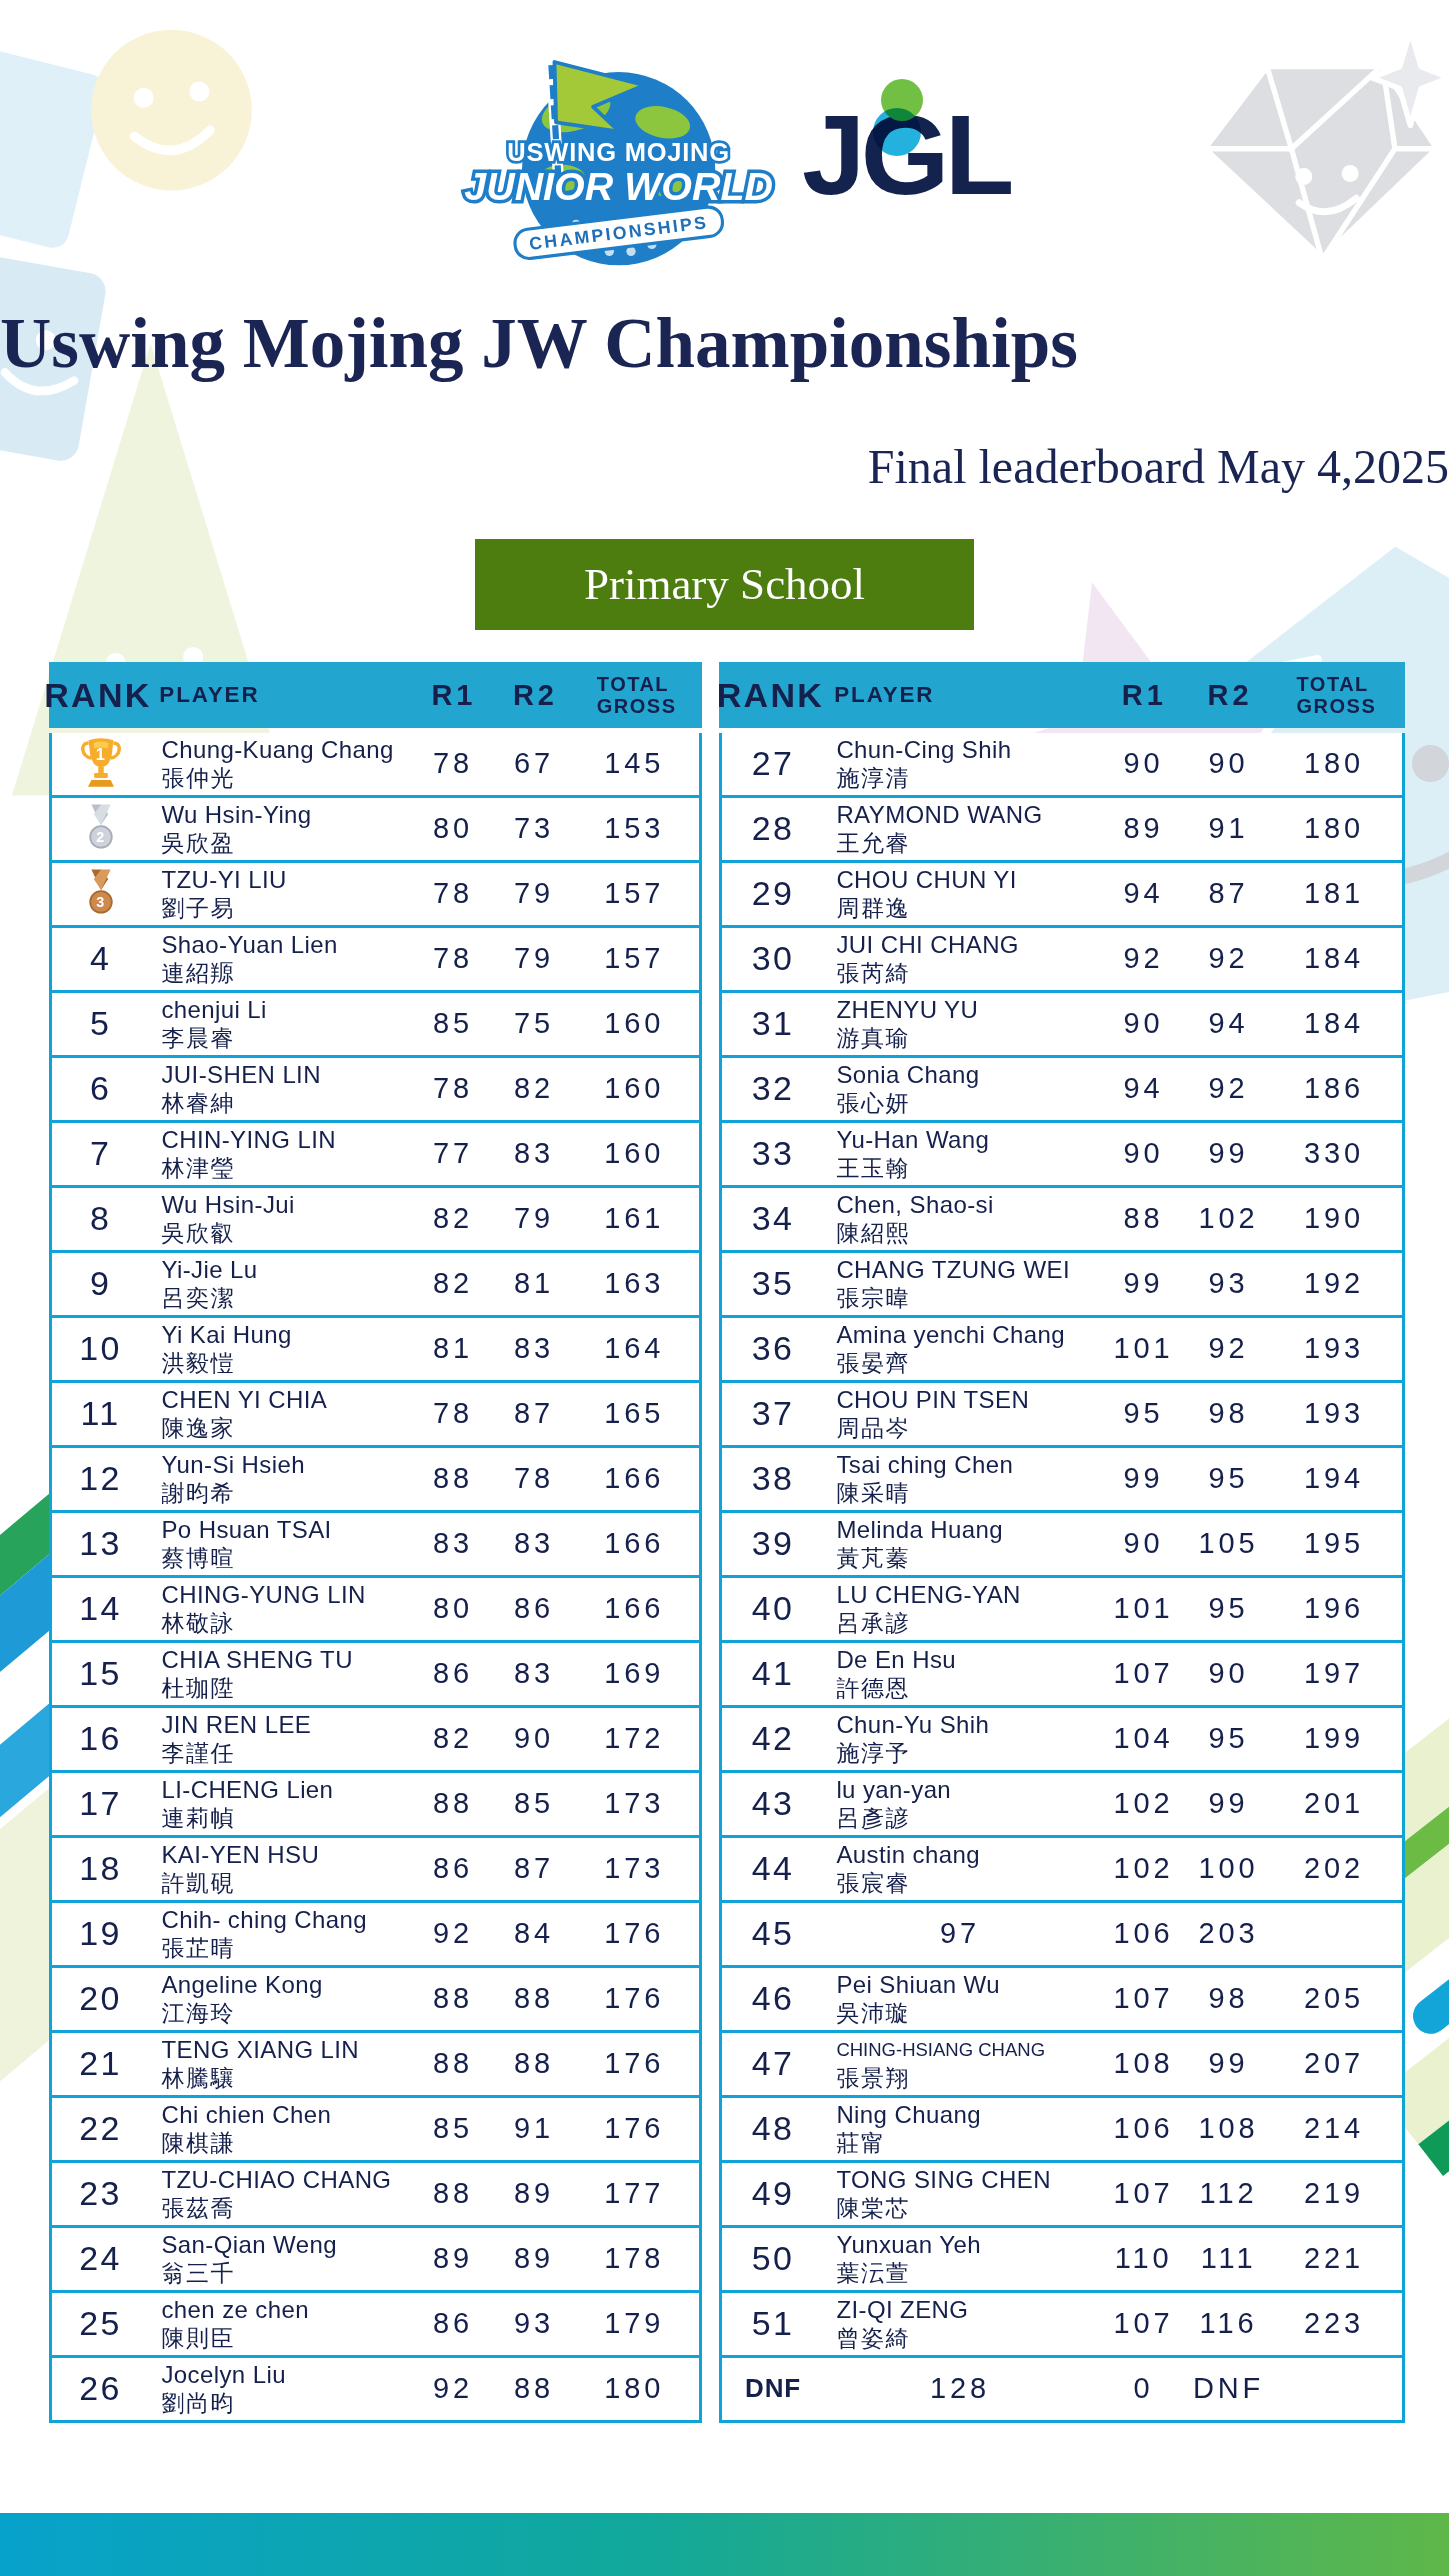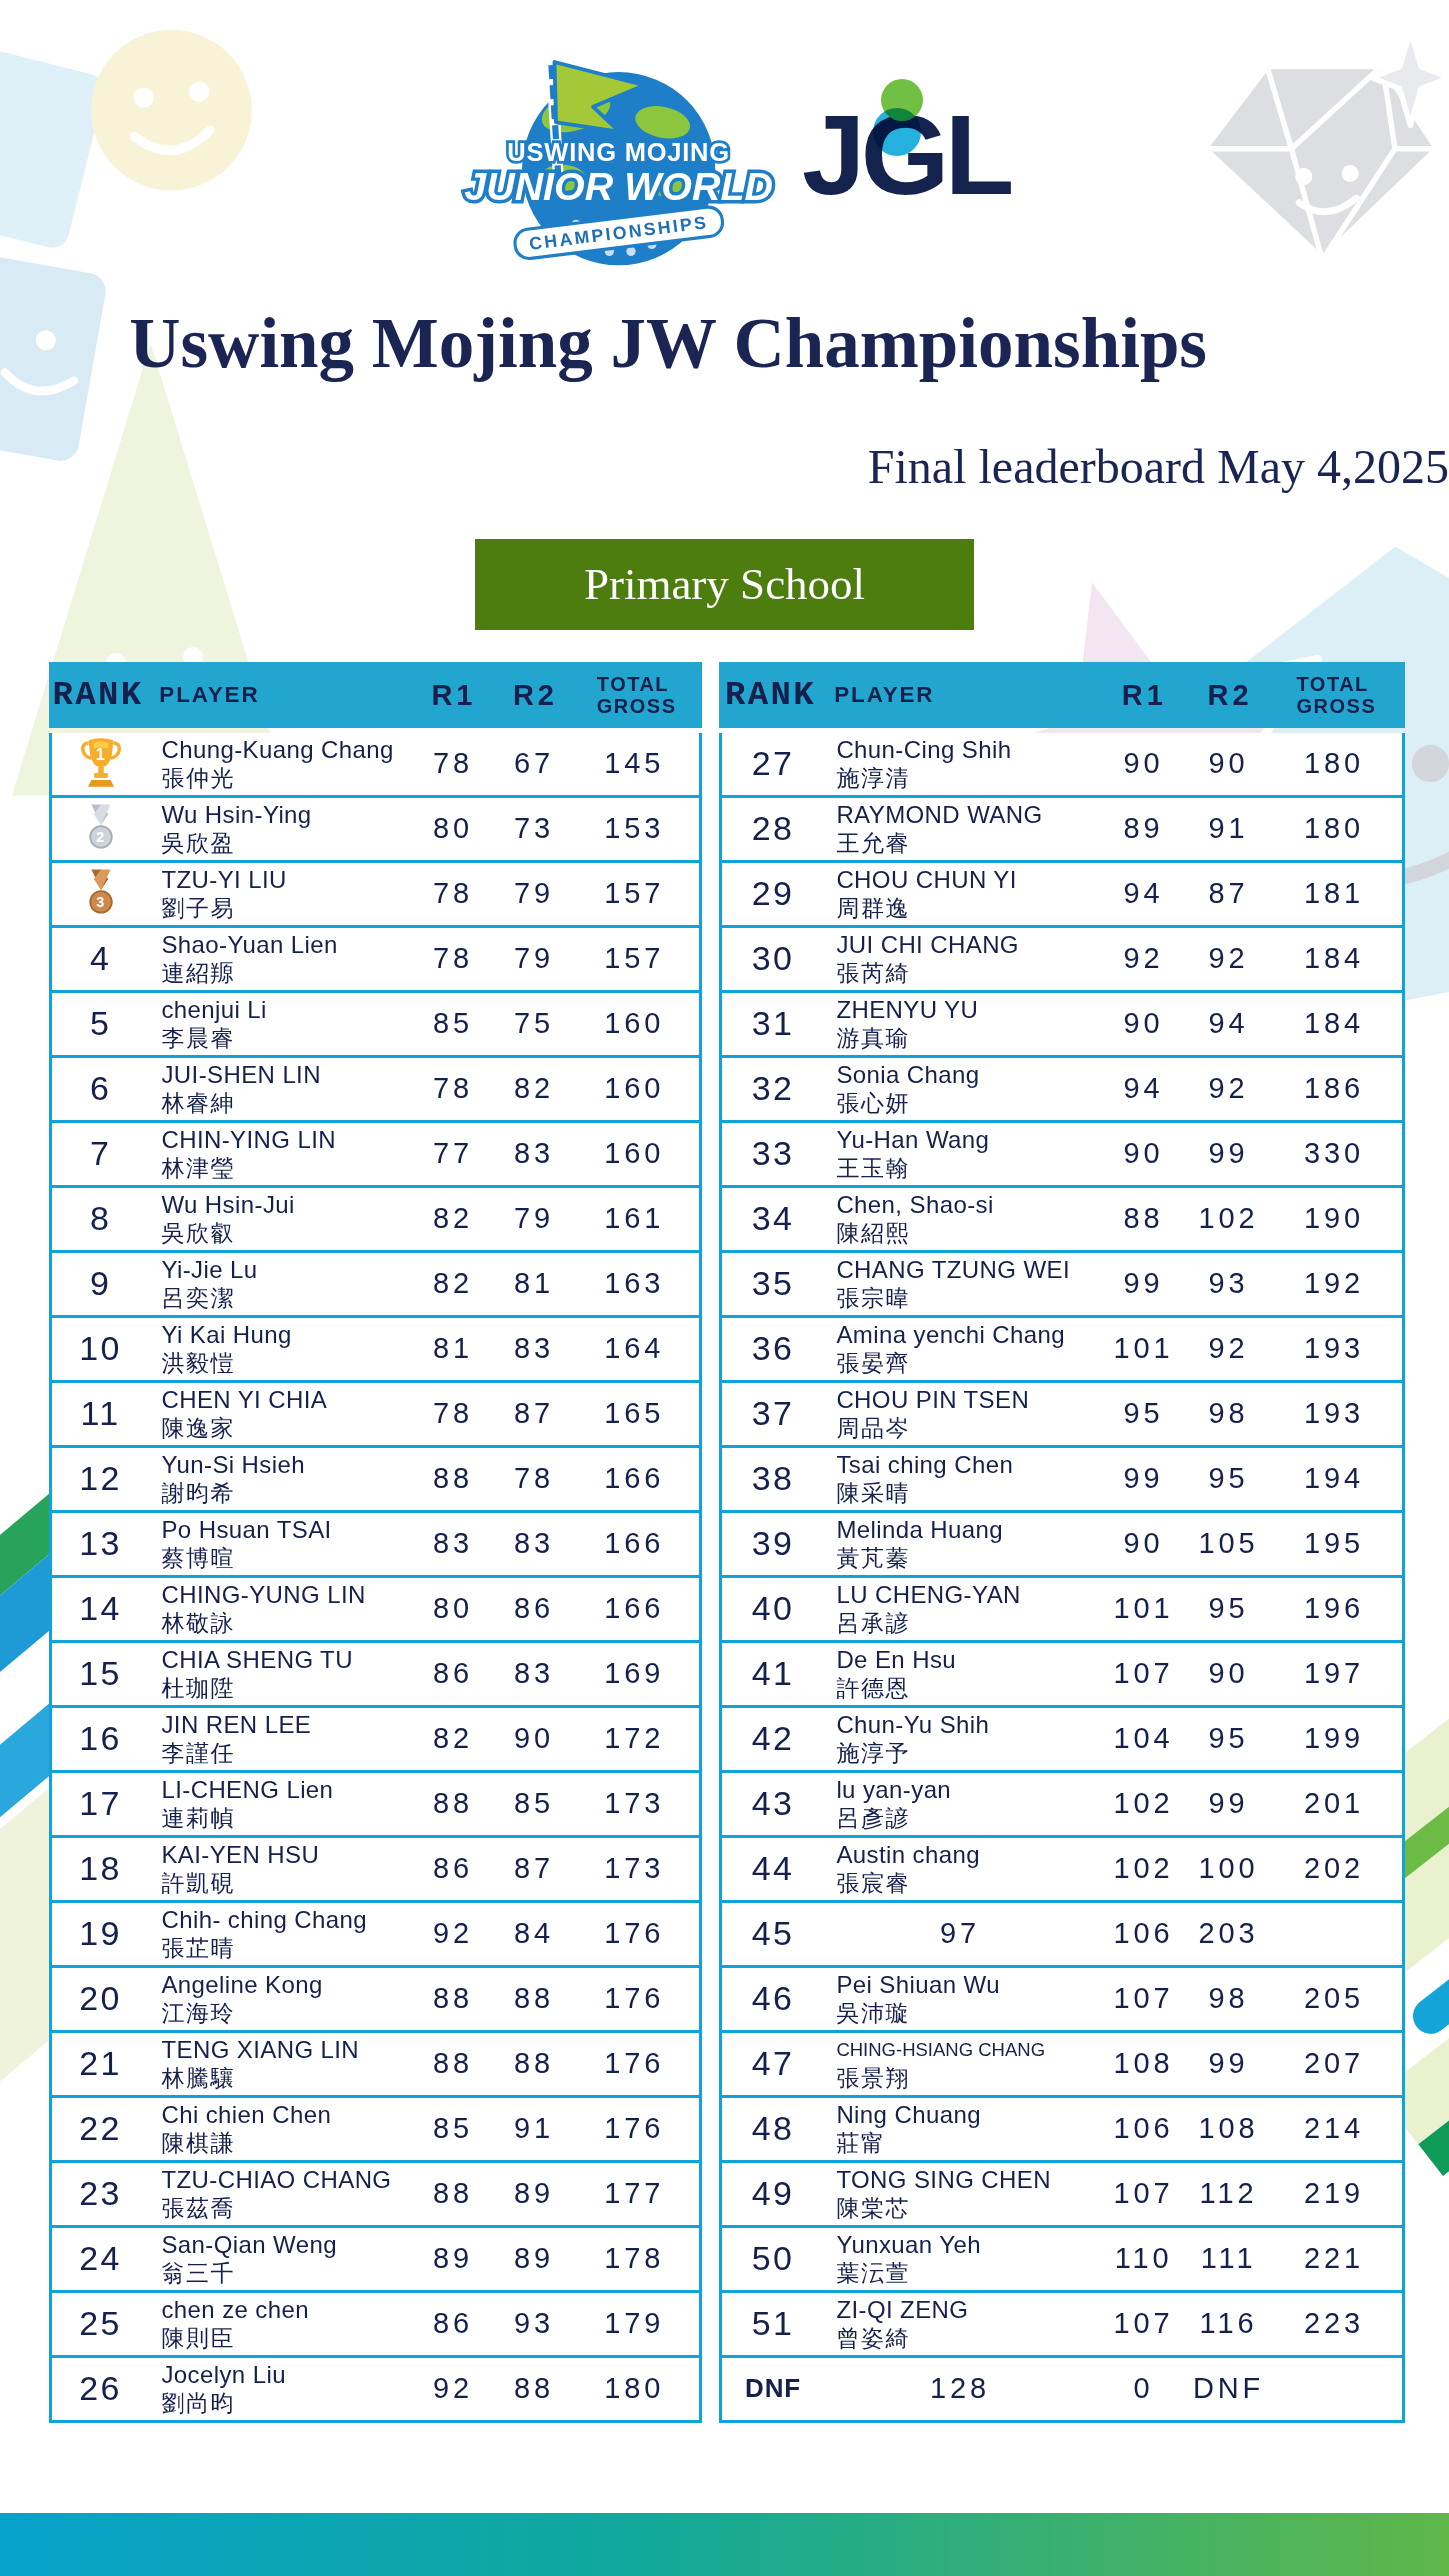--- a/index.html
+++ b/index.html
@@ -10,40 +10,40 @@
 
   
   .uswing-logo{position:absolute;left:460px;top:45px;width:325px;height:228px;}
   .jgl-logo{position:absolute;left:802px;top:71px;width:185px;height:162px;}
   .jgl-text{position:absolute;left:0;top:6.2px;width:185px;text-align:center;
             font-size:114px;font-weight:800;letter-spacing:-4.6px;color:#14224E;line-height:155px;}
   .jgl-dot{position:absolute;border-radius:50%;}
   .jgl-dot.green{left:79px;top:7.7px;width:42px;height:42px;background:#71C044;}
   .jgl-dot.blue{left:71px;top:37px;width:48px;height:48px;background:#24B1DD;mix-blend-mode:multiply;}
 
-  .page-title{position:absolute;left:0;top:303px;width:1207px;text-align:right;
+  .page-title{position:absolute;left:0;top:303px;width:1207px;text-align:left;
               font-family:"Liberation Serif","DejaVu Serif",serif;font-weight:600;
               font-size:71px;color:#1B2553;}
   .page-subtitle{position:absolute;left:0;top:439px;width:1449px;text-align:right;
               font-family:"Liberation Serif","DejaVu Serif",serif;font-weight:500;
               font-size:48px;color:#1B2553;}
   .category-banner{position:absolute;left:475px;top:539px;width:499px;height:91px;
               background:#4d7c0f;color:#ffffff;text-align:center;line-height:91px;
               font-family:"Liberation Serif","DejaVu Serif",serif;font-size:45px;}
 
   
   .board{position:absolute;top:662px;}
   #board-left{left:49px;width:653px;}
   #board-right{left:719px;width:686px;}
 
   .thead{height:66px;background:#22A6CF;display:grid;
          grid-template-columns:15% 40% 14% 11% 20%;align-items:center;
          color:#15204C;font-weight:bold;font-size:22.4px;letter-spacing:1.9px;}
   .th{white-space:nowrap;}
-  .th.c-rank{justify-self:center;font-family:Liberation Mono, monospace;}
+  .th.c-rank{justify-self:center;}
   .th.c-player{padding-left:12.4px;}
   .th.c-r1,.th.c-r2{justify-self:center;}
   .th.c-total{justify-self:center;font-size:20px;line-height:22.4px;letter-spacing:1.5px;text-align:left;}
   .th.c-total span{display:block;}
 
   .tbody{margin-top:4.6px;border:3.9px solid #0FA3DA;border-top:0;background:#ffffff;}
   .row{display:grid;grid-template-columns:15% 40% 14% 11% 20%;align-items:center;
        height:62px;border-top:3.9px solid #0FA3DA;background:#ffffff;}
   .row:first-child{border-top:none;}
 

